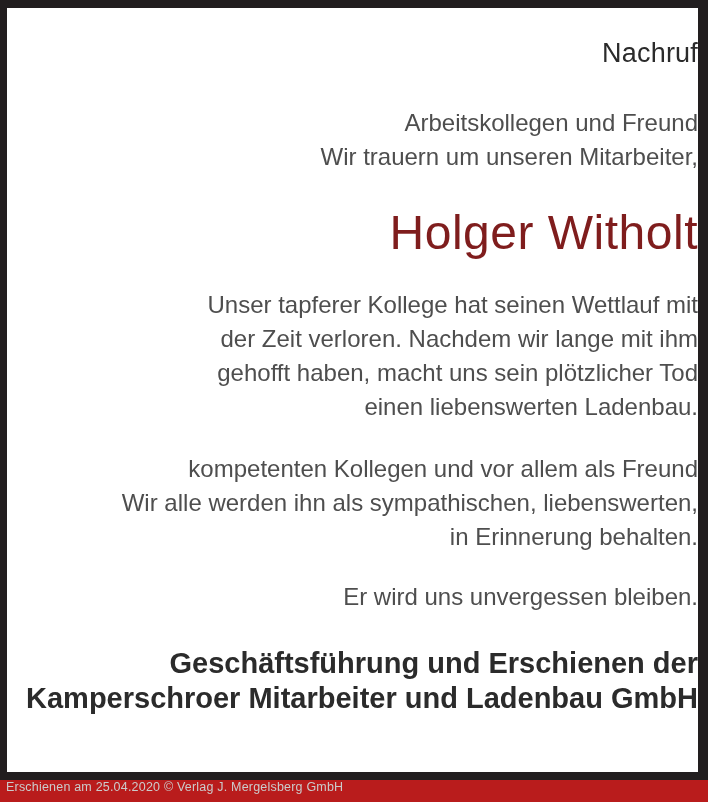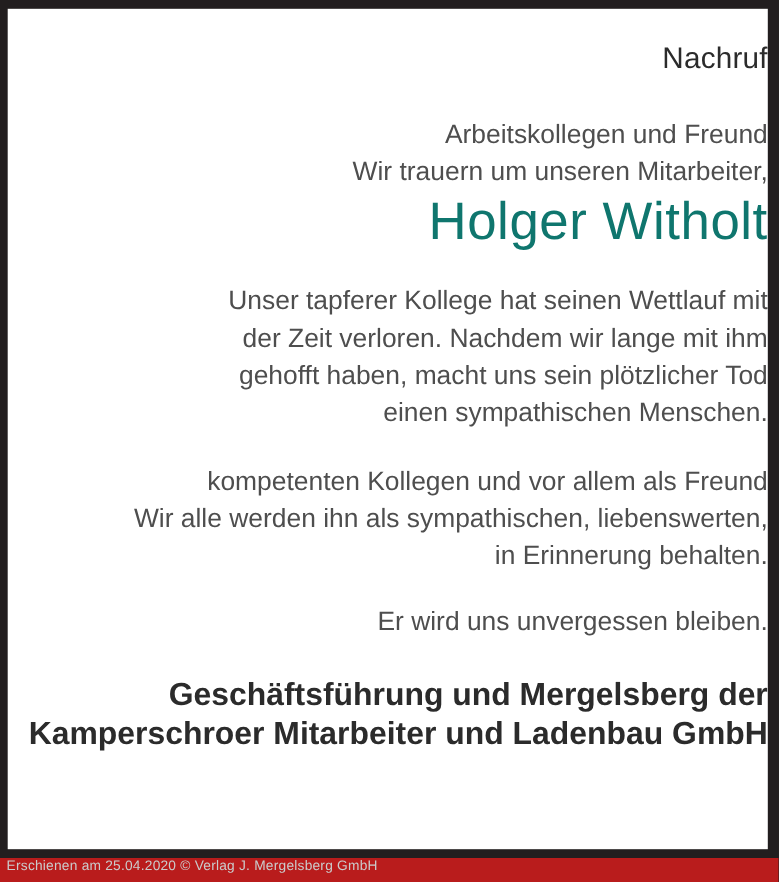--- a/index.html
+++ b/index.html
@@ -36,24 +36,25 @@
     letter-spacing: 0.2px;
   }
   .intro {
     margin-top: 37px;
     font-size: 24px;
     line-height: 34px;
     font-weight: 400;
     color: #4e4e4e;
   }
   .deceased-name {
+    margin-top: 31px;
     font-size: 48px;
     line-height: 56px;
     font-weight: 500;
-    color: #0f766e;
+    color: #7f1d1d;
     letter-spacing: 0.5px;
     padding-left: 37px;
   }
   .body-par {
     font-size: 24px;
     line-height: 34px;
     font-weight: 400;
     color: #4e4e4e;
   }
   .par-1 { margin-top: 27px; margin-left: 13px; }
@@ -97,35 +98,35 @@
       <div class="line">Arbeitskollegen und Freund</div>
       <div class="line">Wir trauern um unseren Mitarbeiter,</div>
     </div>
 
     <div class="deceased-name">Holger Witholt</div>
 
     <div class="body-par par-1">
       <div class="line">Unser tapferer Kollege hat seinen Wettlauf mit</div>
       <div class="line">der Zeit verloren. Nachdem wir lange mit ihm</div>
       <div class="line">gehofft haben, macht uns sein plötzlicher Tod</div>
-      <div class="line">einen sympathischen Menschen.</div>
+      <div class="line">einen liebenswerten Ladenbau.</div>
     </div>
 
     <div class="body-par par-2">
       <div class="line">kompetenten Kollegen und vor allem als Freund</div>
       <div class="line">Wir alle werden ihn als sympathischen, liebenswerten,</div>
       <div class="line">in Erinnerung behalten.</div>
     </div>
 
     <div class="body-par par-3">
       <div class="line">Er wird uns unvergessen bleiben.</div>
     </div>
 
     <div class="signature">
-      <div class="line">Geschäftsführung und Mergelsberg der</div>
+      <div class="line">Geschäftsführung und Erschienen der</div>
       <div class="line">Kamperschroer Mitarbeiter und Ladenbau GmbH</div>
     </div>
 
   </div>
 
   <div class="footer-bar">
     <div class="footer-credit">Erschienen am 25.04.2020 © Verlag J. Mergelsberg GmbH</div>
   </div>
 </div>
 

